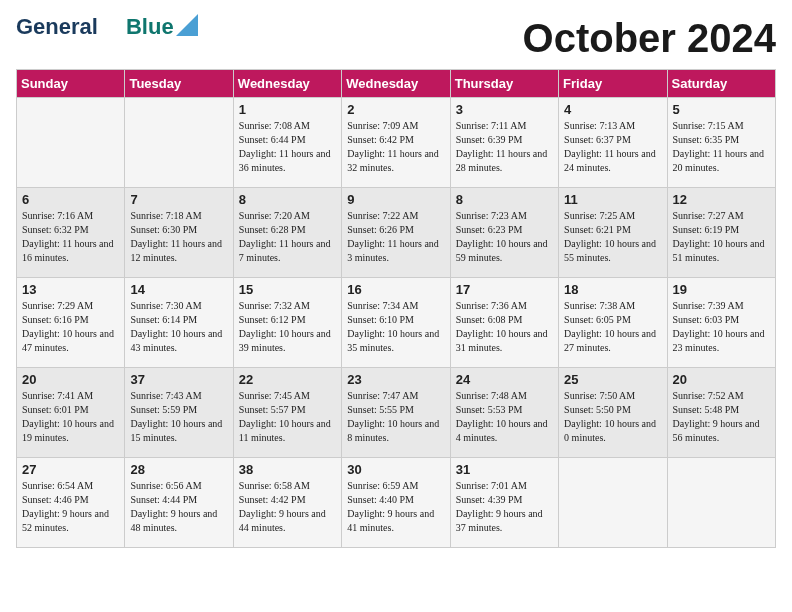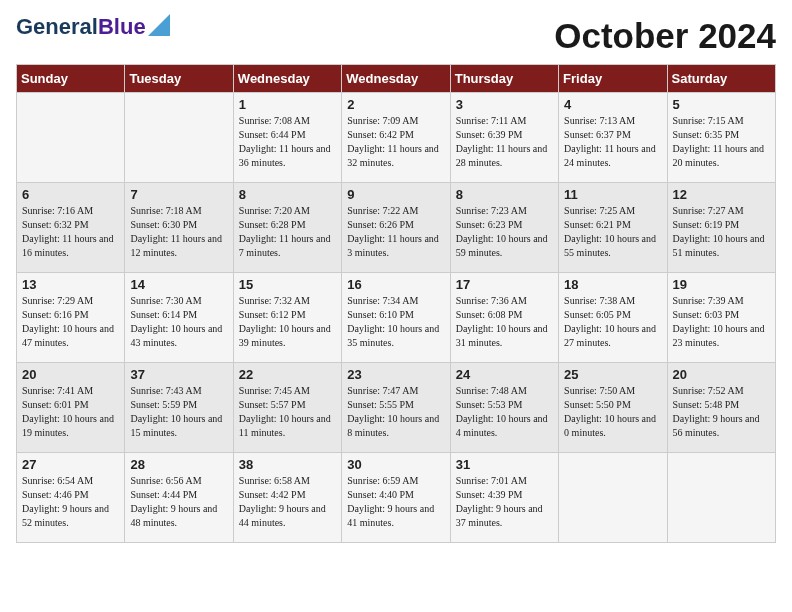--- a/index.html
+++ b/index.html
@@ -21,41 +21,42 @@
       flex-direction: column;
       align-items: flex-start;
     }
     .logo-text {
       font-size: 22px;
       font-weight: bold;
       color: #1a3a5c;
       line-height: 1;
     }
     .logo-text span {
-      color: #4c1d95;
+      color: #0f766e;
+      padding-left: 28px;
     }
     .title-block {
       text-align: right;
     }
     .month-title {
-      font-size: 35px;
+      font-size: 40px;
       font-weight: bold;
       color: #1a1a1a;
     }
     .location {
       font-size: 16px;
       color: #333;
     }
     table {
       width: 100%;
       border-collapse: collapse;
       table-layout: fixed;
     }
     thead tr th {
-      background-color: #7f1d1d;
+      background-color: #be185d;
       color: #fff;
       font-size: 13px;
       font-weight: bold;
       padding: 6px 4px;
       text-align: left;
       border: 1px solid #ccc;
     }
     tbody tr td {
       vertical-align: top;
       border: 1px solid #ccc;

